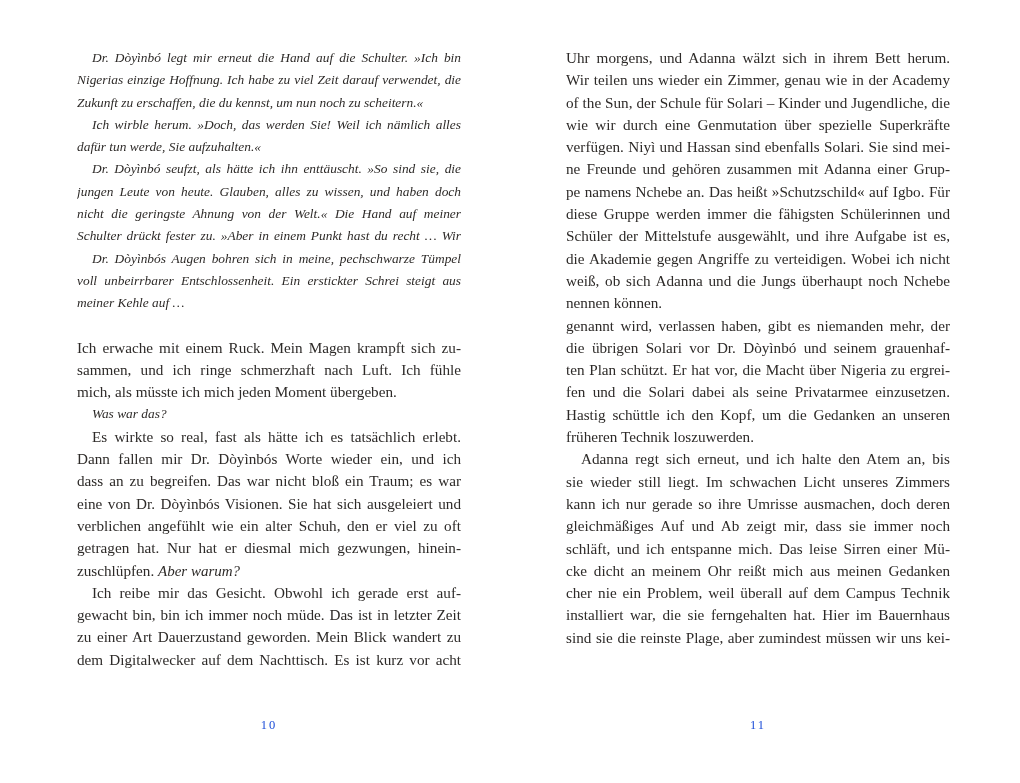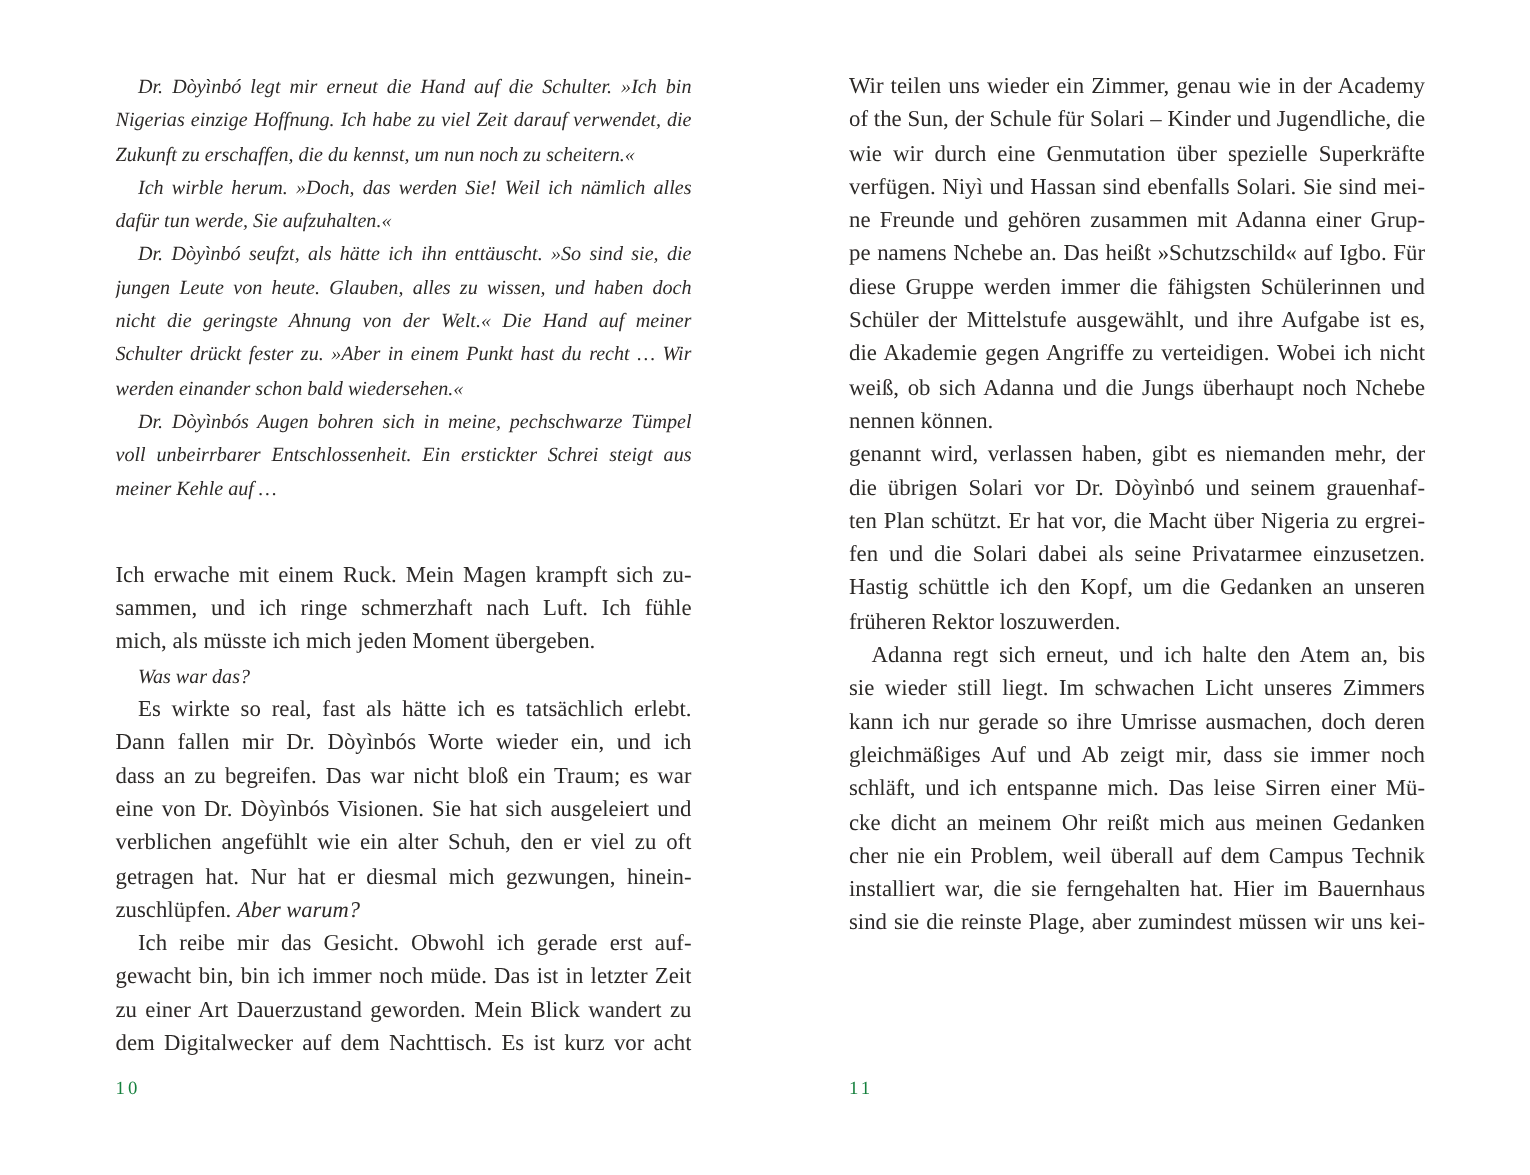--- a/index.html
+++ b/index.html
@@ -25,30 +25,31 @@
     line-height: 22.3px;
     font-size: 15.2px;
     text-align: justify;
     text-align-last: justify;
     overflow: hidden;
     white-space: normal;
   }
   .line.italic { font-style: italic; font-size: 13.4px; }
   .line.indent { text-indent: 15px; }
   .line.para-end { text-align-last: left; }
-  .line.gap-before { margin-top: 36px; }
+  .line.gap-before { margin-top: 22px; }
   .tail-italic { font-style: italic; font-size: 15px; }
 
   .folio {
     position: absolute;
     top: 718px;
     width: 384px;
+    text-align: center;
     font-size: 12.5px;
     letter-spacing: 2px;
-    color: #15803d;
+    color: #1d4ed8;
   }
   #folio-left  { left: 77px; }
   #folio-right { left: 566px; }
 </style>
 </head>
 <body>
 
 <div class="spread">
 
   <div class="page-text" id="page-left-text">
@@ -64,21 +65,20 @@
       <div class="line italic para-end">dafür tun werde, Sie aufzuhalten.«</div>
 
       <div class="line italic indent">Dr. Dòyìnbó seufzt, als hätte ich ihn enttäuscht. »So sind sie, die</div>
 
       <div class="line italic">jungen Leute von heute. Glauben, alles zu wissen, und haben doch</div>
 
       <div class="line italic">nicht die geringste Ahnung von der Welt.« Die Hand auf meiner</div>
 
       <div class="line italic">Schulter drückt fester zu. »Aber in einem Punkt hast du recht … Wir</div>
 
-      <div class="line italic para-end">werden einander schon bald wiedersehen.«</div>
 
       <div class="line italic indent">Dr. Dòyìnbós Augen bohren sich in meine, pechschwarze Tümpel</div>
 
       <div class="line italic">voll unbeirrbarer Entschlossenheit. Ein erstickter Schrei steigt aus</div>
 
       <div class="line italic para-end">meiner Kehle auf …</div>
 
       <div class="line gap-before">Ich erwache mit einem Ruck. Mein Magen krampft sich zu-</div>
 
       <div class="line">sammen, und ich ringe schmerzhaft nach Luft. Ich fühle</div>
@@ -105,20 +105,21 @@
 
       <div class="line">gewacht bin, bin ich immer noch müde. Das ist in letzter Zeit</div>
 
       <div class="line">zu einer Art Dauerzustand geworden. Mein Blick wandert zu</div>
 
       <div class="line">dem Digitalwecker auf dem Nachttisch. Es ist kurz vor acht</div>
     </div>
 
   <div class="page-text" id="page-right-text">
 
+      <div class="line">Uhr morgens, und Adanna wälzt sich in ihrem Bett herum.</div>
 
       <div class="line">Wir teilen uns wieder ein Zimmer, genau wie in der Academy</div>
 
       <div class="line">of the Sun, der Schule für Solari – Kinder und Jugendliche, die</div>
 
       <div class="line">wie wir durch eine Genmutation über spezielle Superkräfte</div>
 
       <div class="line">verfügen. Niyì und Hassan sind ebenfalls Solari. Sie sind mei-</div>
 
       <div class="line">ne Freunde und gehören zusammen mit Adanna einer Grup-</div>
@@ -139,21 +140,21 @@
       <div class="line">genannt wird, verlassen haben, gibt es niemanden mehr, der</div>
 
       <div class="line">die übrigen Solari vor Dr. Dòyìnbó und seinem grauenhaf-</div>
 
       <div class="line">ten Plan schützt. Er hat vor, die Macht über Nigeria zu ergrei-</div>
 
       <div class="line">fen und die Solari dabei als seine Privatarmee einzusetzen.</div>
 
       <div class="line">Hastig schüttle ich den Kopf, um die Gedanken an unseren</div>
 
-      <div class="line para-end">früheren Rektor loszuwerden.</div>
+      <div class="line para-end">früheren Technik loszuwerden.</div>
 
       <div class="line indent">Adanna regt sich erneut, und ich halte den Atem an, bis</div>
 
       <div class="line">sie wieder still liegt. Im schwachen Licht unseres Zimmers</div>
 
       <div class="line">kann ich nur gerade so ihre Umrisse ausmachen, doch deren</div>
 
       <div class="line">gleichmäßiges Auf und Ab zeigt mir, dass sie immer noch</div>
 
       <div class="line">schläft, und ich entspanne mich. Das leise Sirren einer Mü-</div>

